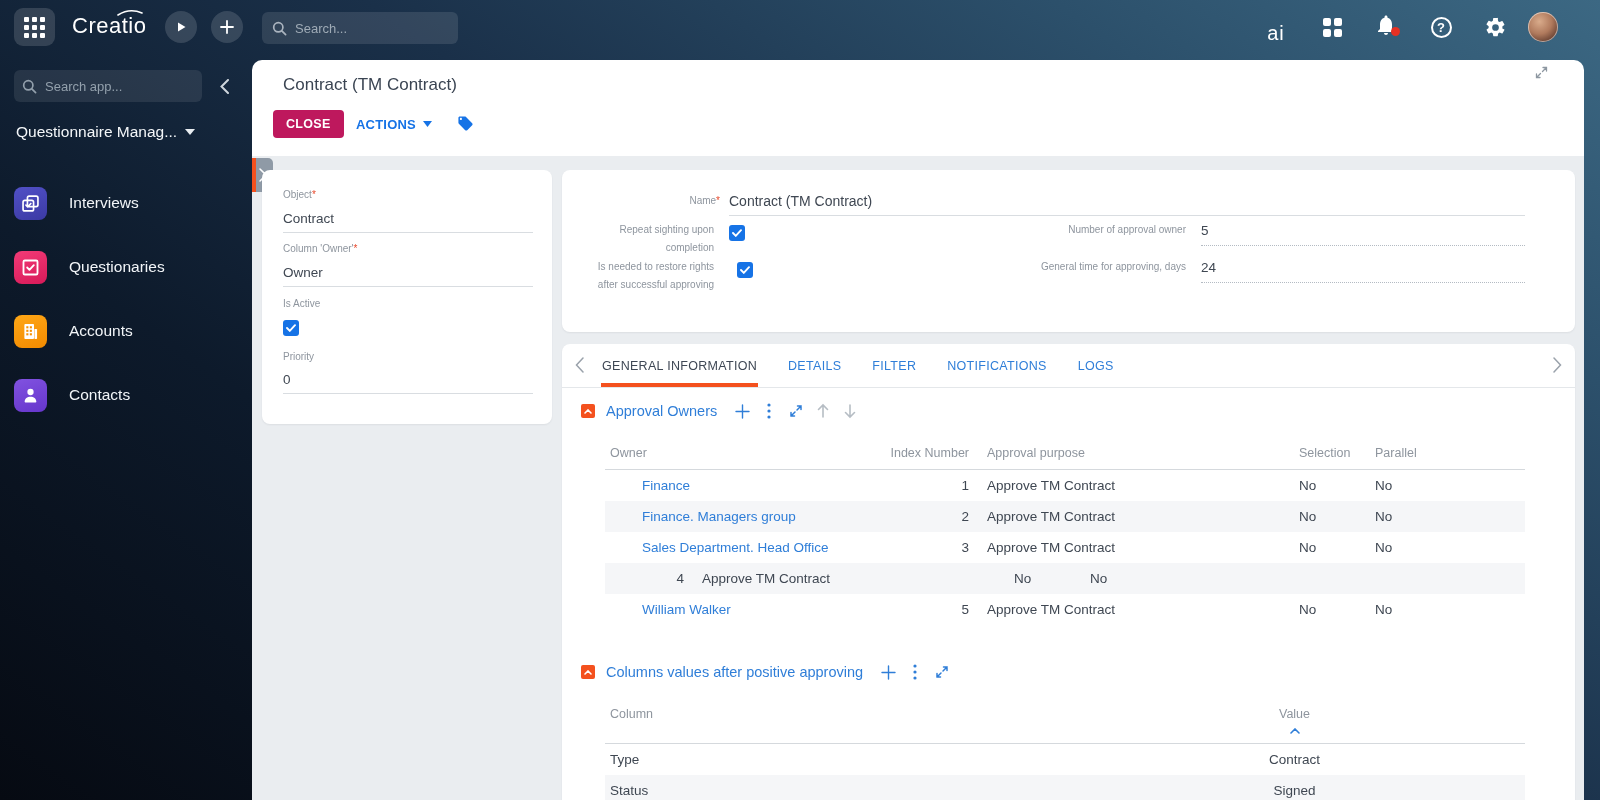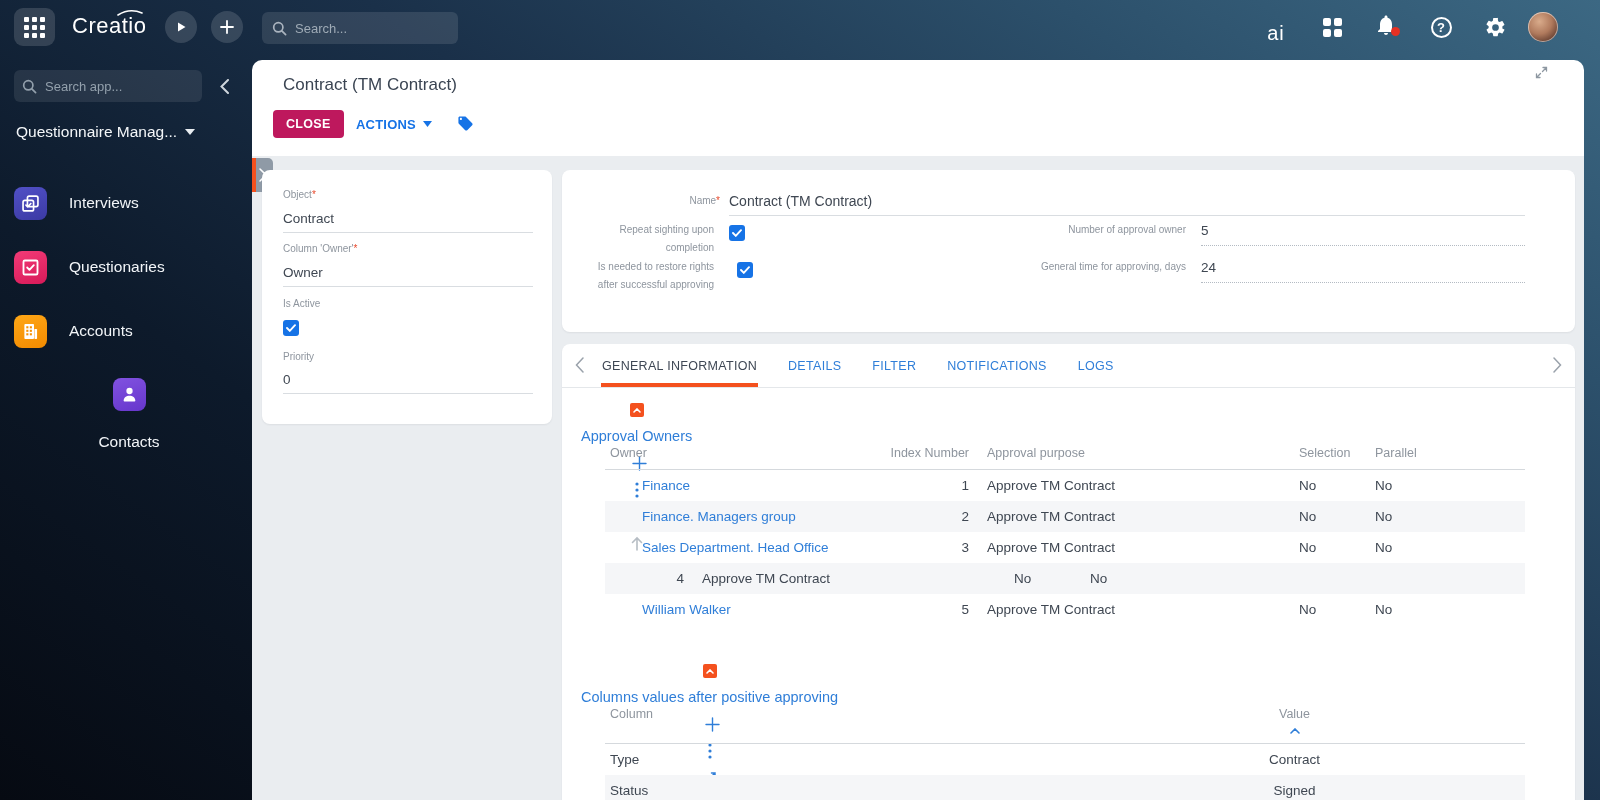--- a/index.html
+++ b/index.html
@@ -74,21 +74,21 @@
   
   .tabs-row { position:absolute; left:0; top:0; width:1013px; height:44px; border-bottom:1px solid #e4e7ea;
     display:flex; align-items:stretch; padding-left:40px; gap:31px; }
   .tab { position:relative; display:flex; align-items:center; font-size:12.5px; letter-spacing:.3px;
     color:#2f7ed8; cursor:pointer; white-space:nowrap; }
   .tab.active { color:#3e4754; font-weight:400; }
   .tab.active::after { content:""; position:absolute; left:-1px; right:-1px; bottom:0; height:4px; background:#f4511e; }
   .tab-chev { position:absolute; top:13px; cursor:pointer; }
 
   
-  .section-head { position:absolute; left:19px; display:flex; align-items:center; gap:11px;flex-direction:column; }
+  .section-head { position:absolute; left:19px; display:flex; align-items:center; gap:11px; }
   .sec-toggle { width:14px; height:14px; border-radius:2px; background:#f4511e; display:flex; align-items:center; justify-content:center; cursor:pointer; }
   .sec-title { color:#2f7ed8; font-size:14.5px; cursor:pointer; }
   .sec-ic { display:flex; align-items:center; justify-content:center; width:16px; height:16px; cursor:pointer; }
 
   
   .table { position:absolute; left:43px; width:920px; }
   .t-head { display:flex; color:#8e959e; font-size:12.5px; padding:5px 0 9px 0; border-bottom:1px solid #d5d9dd; }
   .t-row { display:flex; font-size:13.5px; color:#3f4752; padding:6px 0; line-height:19px; align-items:flex-start; }
   .t-body .t-row:nth-child(even) { background:#f5f6f8; }
   .c-owner  { width:285px; padding-left:37px; }
@@ -227,21 +227,21 @@
               <rect x="11.2" y="6" width="2.4" height="2.4"></rect>
               <rect x="7.2" y="10" width="2.4" height="2.4"></rect>
               <rect x="11.2" y="10" width="2.4" height="2.4"></rect>
               <rect x="7.2" y="14" width="2.4" height="2.4"></rect>
               <rect x="11.2" y="14" width="2.4" height="2.4"></rect>
             </g>
           </svg>
       </span>
       <span class="sb-item-label">Accounts</span>
     </div>
-    <div class="sb-item" style="top:378px;flex-direction:column;">
+    <div class="sb-item" style="top:378px;">
       <span class="sb-tile" style="background:linear-gradient(160deg,#8152e0,#6636cc);">
         <svg width="21" height="21" viewBox="0 0 24 24" fill="#fff">
             <circle cx="12" cy="8" r="3.6"></circle>
             <path d="M5.3 19.2c0-3.8 3-5.9 6.7-5.9s6.7 2.1 6.7 5.9c0 .5-.4.8-.9.8H6.2c-.5 0-.9-.3-.9-.8z"></path>
           </svg>
       </span>
       <span class="sb-item-label">Contacts</span>
     </div>
   </div>
 

